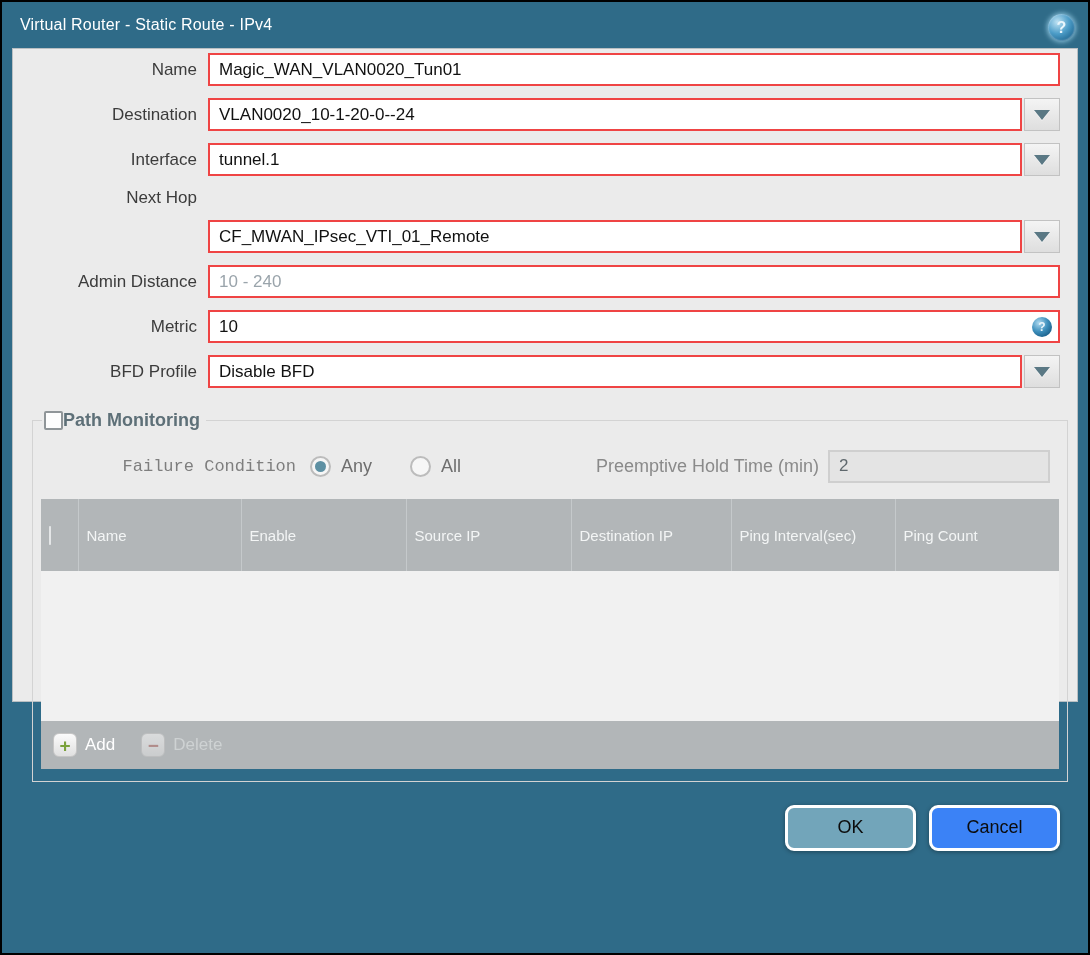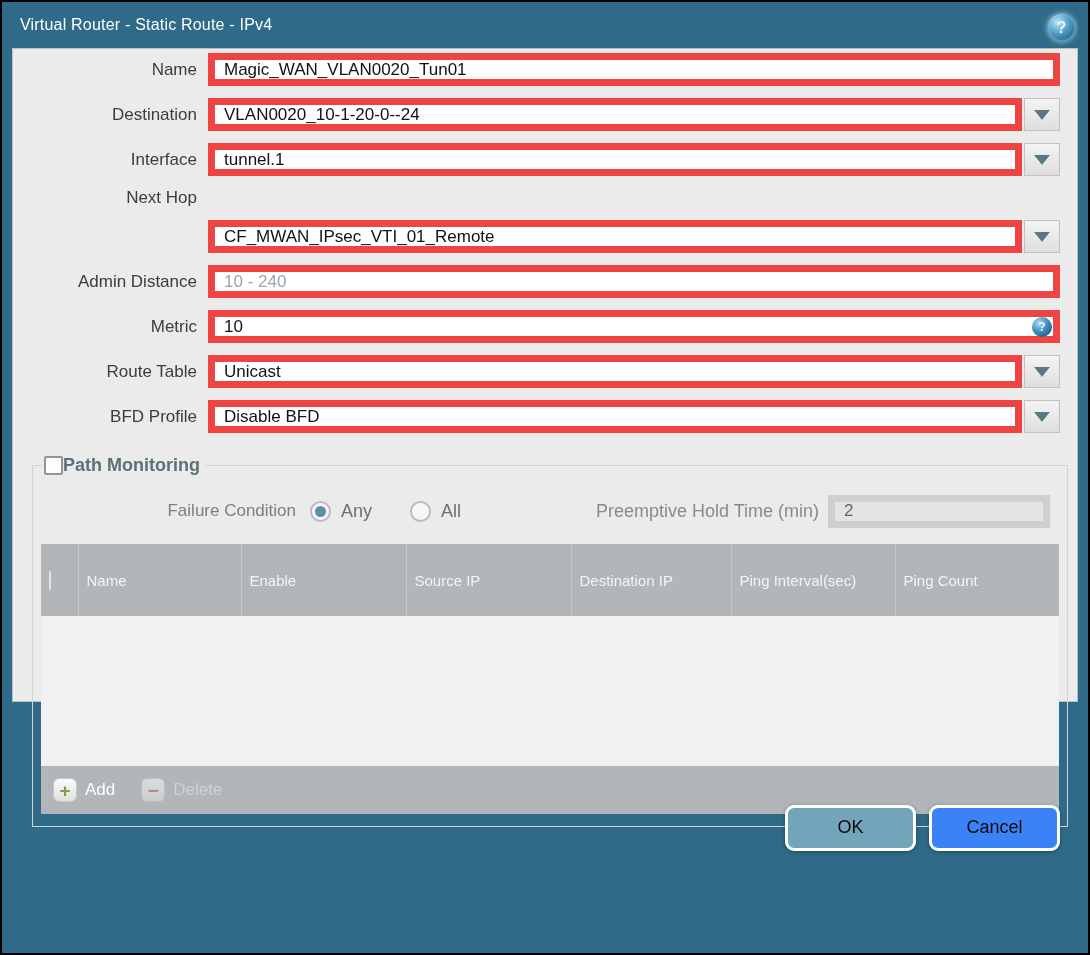--- a/index.html
+++ b/index.html
@@ -40,21 +40,21 @@
     padding-top: 4px;
   }
   .form-row { display: flex; align-items: center; margin: 0 0 12px 0; }
   .form-label {
     width: 195px; flex: none;
     text-align: right; padding-right: 11px;
     color: #3c3c3c; font-size: 17px;
   }
   .input-area { display: flex; width: 852px; position: relative; }
   .txt {
-    height: 33px; border: 7px solid #ef4444; background: #fff;
+    height: 33px; border: 2px solid #ef4444; background: #fff;
     font-family: "Liberation Sans", sans-serif;
     font-size: 17px; color: #111; padding: 0 9px; width: 100%;
   }
   .txt::placeholder { color: #9aa4ab; opacity: 1; }
   .txt.with-dd { width: 814px; }
   .txt.disabled-look { background: #e4e4e4; border-color: #cfcfcf; color: #5f686d; }
   .dd-btn {
     width: 36px; height: 33px; margin-left: 2px; flex: none;
     border: 1px solid #c2c2c2;
     background: linear-gradient(#f4f4f4, #dedede);
@@ -87,21 +87,21 @@
   .checkbox {
     width: 19px; height: 19px; flex: none;
     border: 2px solid #8f9598; border-radius: 2px; background: #fdfdfd;
     cursor: pointer;
   }
   .pm-title { color: #5e7078; font-size: 18px; font-weight: bold; }
   .cond-row {
     display: flex; align-items: center;
     margin: 10px 4px 16px 0; height: 34px;
   }
-  .cond-label { width: 270px; text-align: right; padding-right: 14px; color: #7e7e7e; font-size: 17px; }
+  .cond-label { width: 270px; text-align: right; padding-right: 14px; color: #7e7e7e; font-size: 17px; font-family: Liberation Mono, monospace; }
   .radio {
     width: 21px; height: 21px; border-radius: 50%;
     border: 2px solid #bcbcbc; background: #f6f6f6; flex: none;
     display: flex; align-items: center; justify-content: center;
     cursor: pointer;
   }
   .radio.selected::after {
     content: ""; width: 11px; height: 11px; border-radius: 50%;
     background: #5e90a3; display: block;
   }
@@ -214,29 +214,20 @@
     </div>
 
     <div class="form-row">
       <div class="form-label">Metric</div>
       <div class="input-area">
         <input class="txt" value="10" style="">
         <span class="info-circle">?</span>
       </div>
     </div>
 
-    <div class="form-row">
-      <div class="form-label">Route Table</div>
-      <div class="input-area">
-        <input class="txt with-dd" value="Unicast" style="">
-        <span class="dd-btn">
-            <span class="dd-tri"></span>
-          </span>
-      </div>
-    </div>
 
     <div class="form-row">
       <div class="form-label">BFD Profile</div>
       <div class="input-area">
         <input class="txt with-dd" value="Disable BFD" style="">
         <span class="dd-btn">
             <span class="dd-tri"></span>
           </span>
       </div>
     </div>

